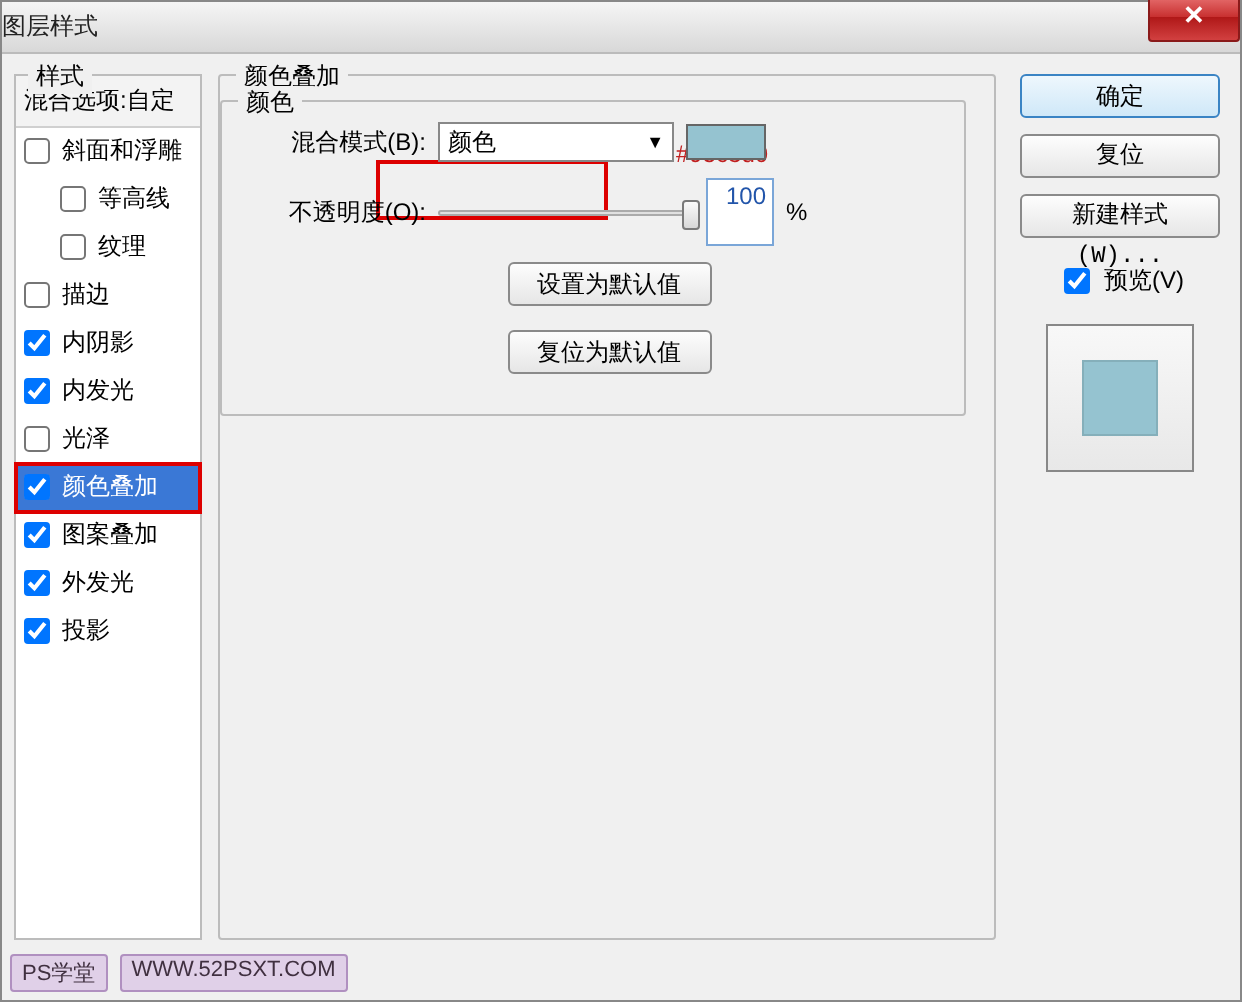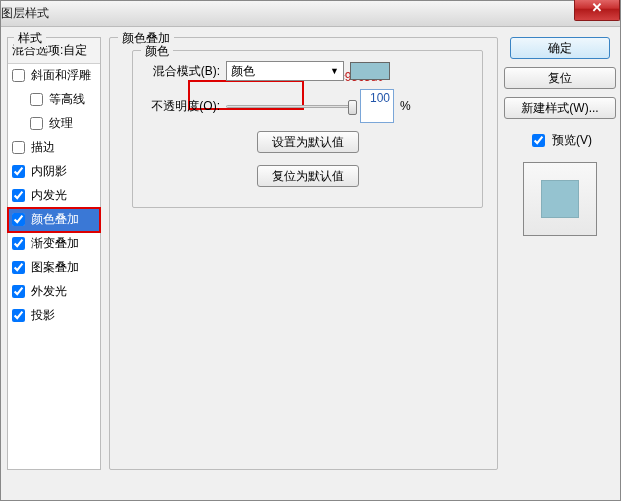--- a/index.html
+++ b/index.html
@@ -98,24 +98,24 @@
     border-radius: 2px;
   }
   .fieldset .legend {
     position: absolute;
     top: -8px; left: 8px;
     background: #f0f0f0;
     padding: 0 4px;
   }
   .inner-fieldset {
     position: absolute;
-    top: 12px; left: 22px; right: 14px;
+    top: 12px; left: 0; right: 14px;
     border: 1px solid #bcbcbc;
     border-radius: 2px;
-    padding: 10px 10px 12px 11px;
+    padding: 10px 10px 12px 26px;
   }
   .inner-fieldset .legend2 {
     position: absolute;
     top: -8px; left: 8px;
     background: #f0f0f0;
     padding: 0 4px;
   }
   .form-row {
     display: flex;
     align-items: center;
@@ -193,21 +193,21 @@
     display: flex;
     flex-direction: column;
     align-items: center;
     gap: 8px;
   }
   .btn-primary {
     background: linear-gradient(#eef7fd,#cfe8f8);
     border: 1px solid #3a84c4;
     width: 100px;
   }
-  .btn-side { width: 112px; }
+  .btn-side { width: 100px; font-family: Liberation Mono, monospace; }
   .preview-check { display:flex; align-items:center; gap:4px; margin-top:4px;}
   .preview-box {
     margin-top: 4px;
     width: 74px; height: 74px;
     border: 1px solid #888;
     background: linear-gradient(#f8f8f8,#e8e8e8);
     display:flex; align-items:center; justify-content:center;
   }
   .preview-inner {
     width: 38px; height: 38px;
@@ -264,27 +264,27 @@
         <span>描边</span>
       </div>
       <div class="style-row">
         <input type="checkbox" checked="" style="">
         <span>内阴影</span>
       </div>
       <div class="style-row">
         <input type="checkbox" checked="" style="">
         <span>内发光</span>
       </div>
+      <div class="style-row">
+        <input type="checkbox" style="">
+        <span>光泽</span>
+      </div>
       <div class="style-row selected">
         <input type="checkbox" checked="" style="">
         <span>颜色叠加</span>
-      </div>
-      <div class="style-row">
-        <input type="checkbox" checked="" style="">
-        <span>渐变叠加</span>
       </div>
       <div class="style-row">
         <input type="checkbox" checked="" style="">
         <span>图案叠加</span>
       </div>
       <div class="style-row">
         <input type="checkbox" checked="" style="">
         <span>外发光</span>
       </div>
       <div class="style-row">
@@ -337,13 +337,17 @@
         <input type="checkbox" checked="" style="">
         <span>预览(V)</span>
       </div>
       <div class="preview-box">
         <div class="preview-inner"></div>
       </div>
     </div>
 
   </div>
 
+  <div class="footer">
+    <span class="tag">PS学堂</span>
+    <span class="tag">WWW.52PSXT.COM</span>
+  </div>
 </div>
 
 </body></html>

